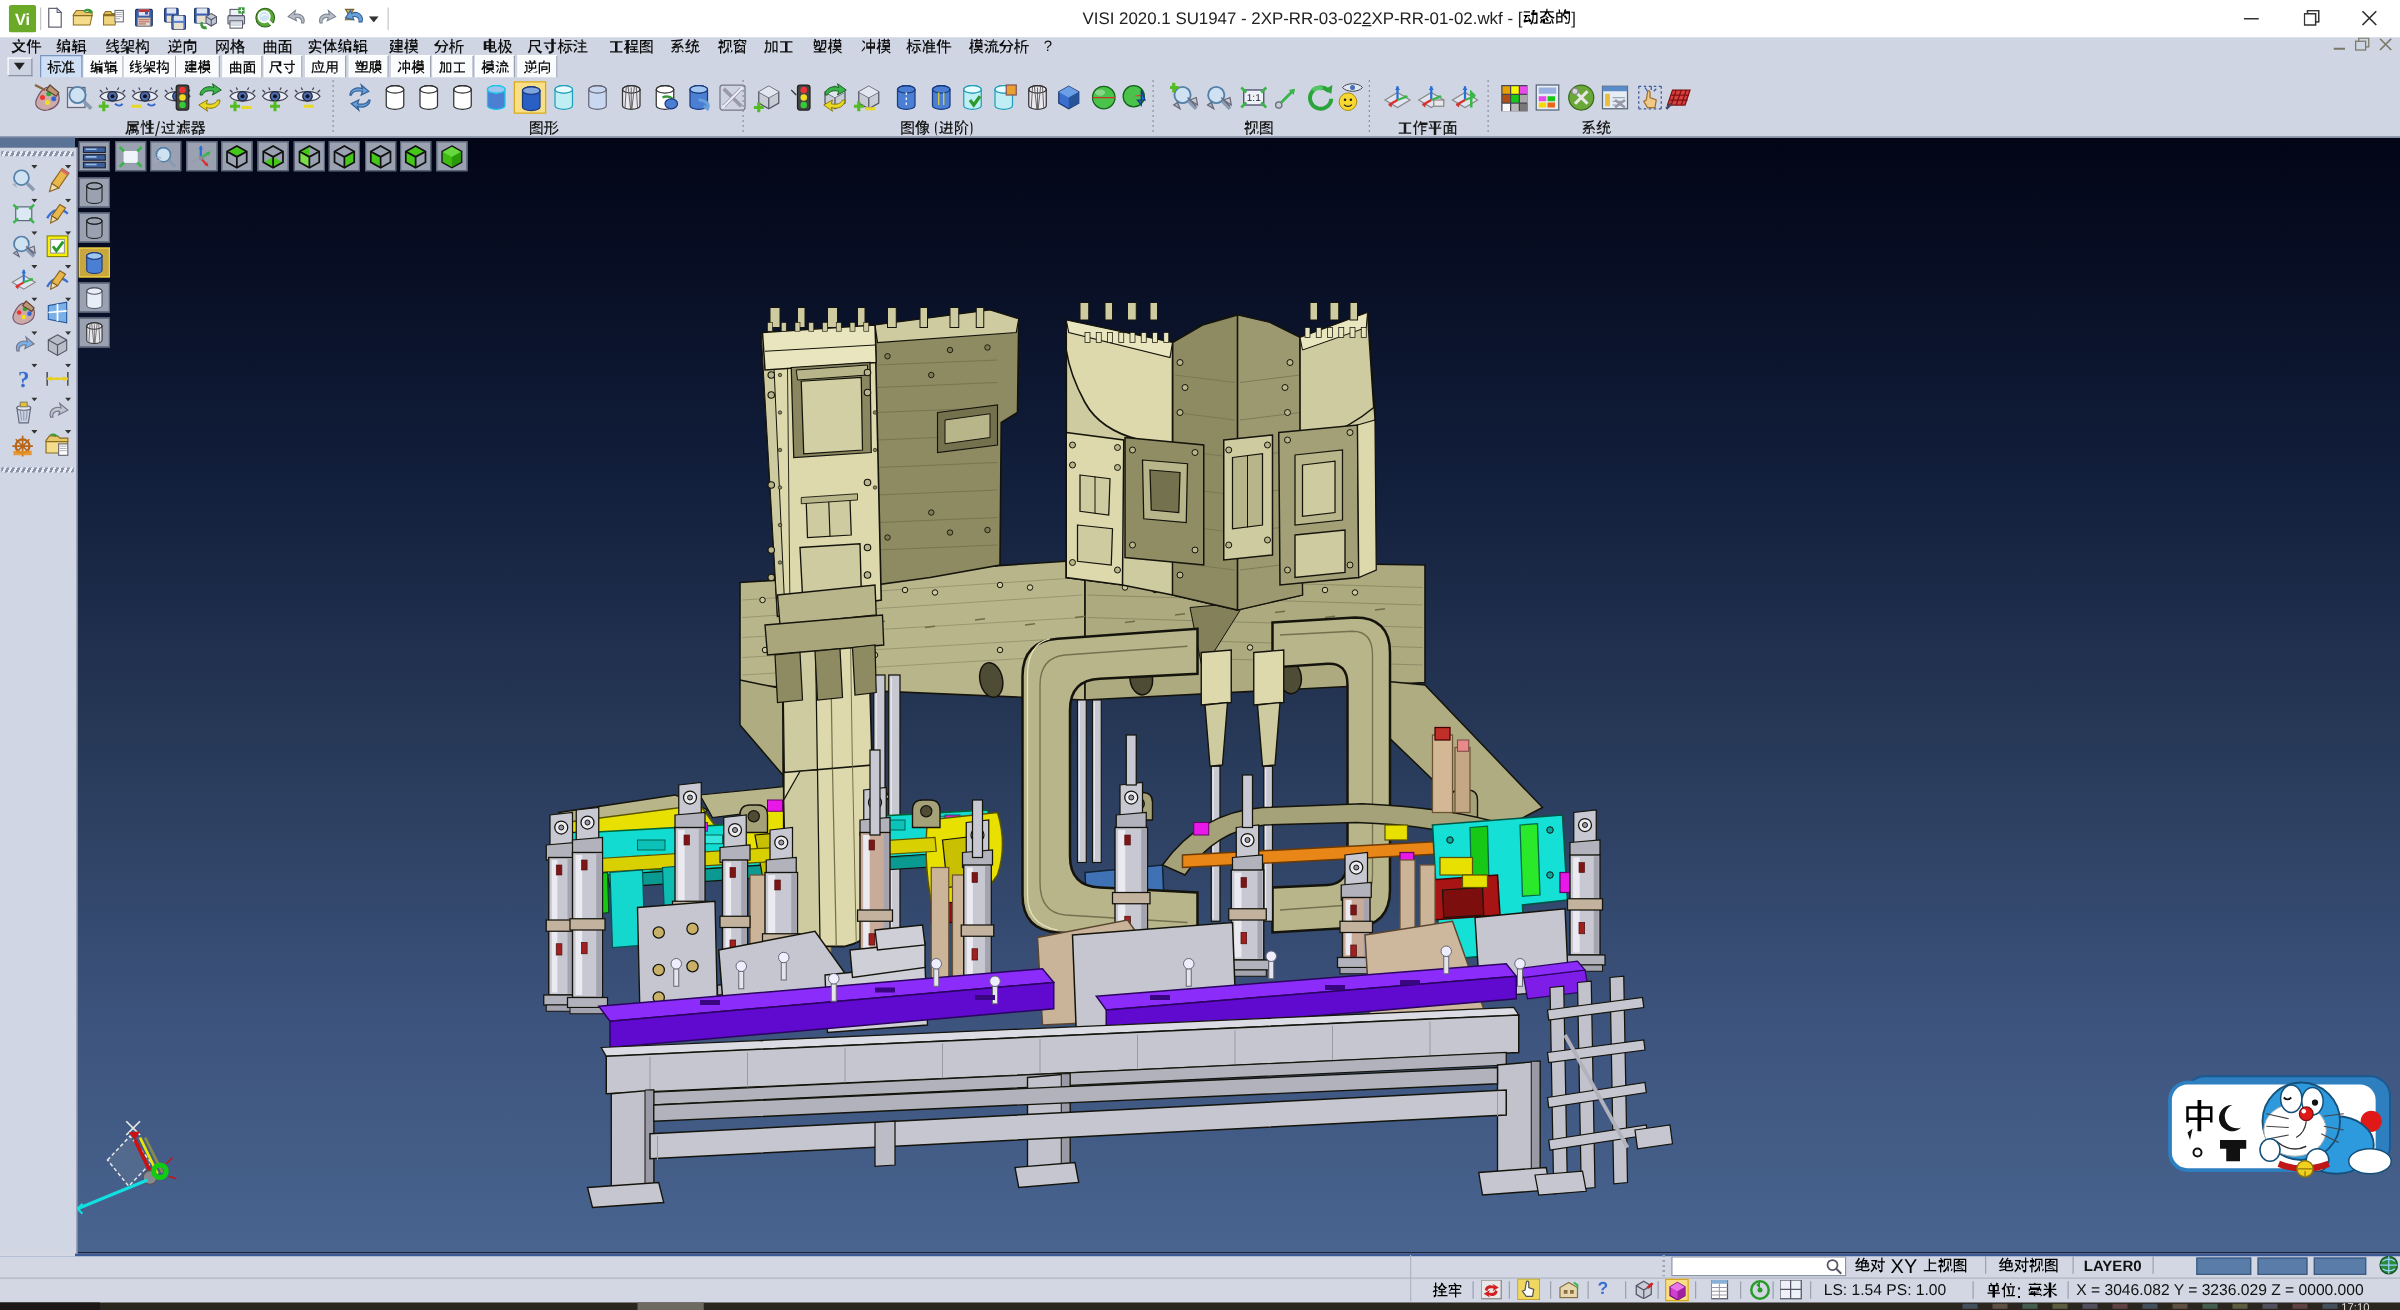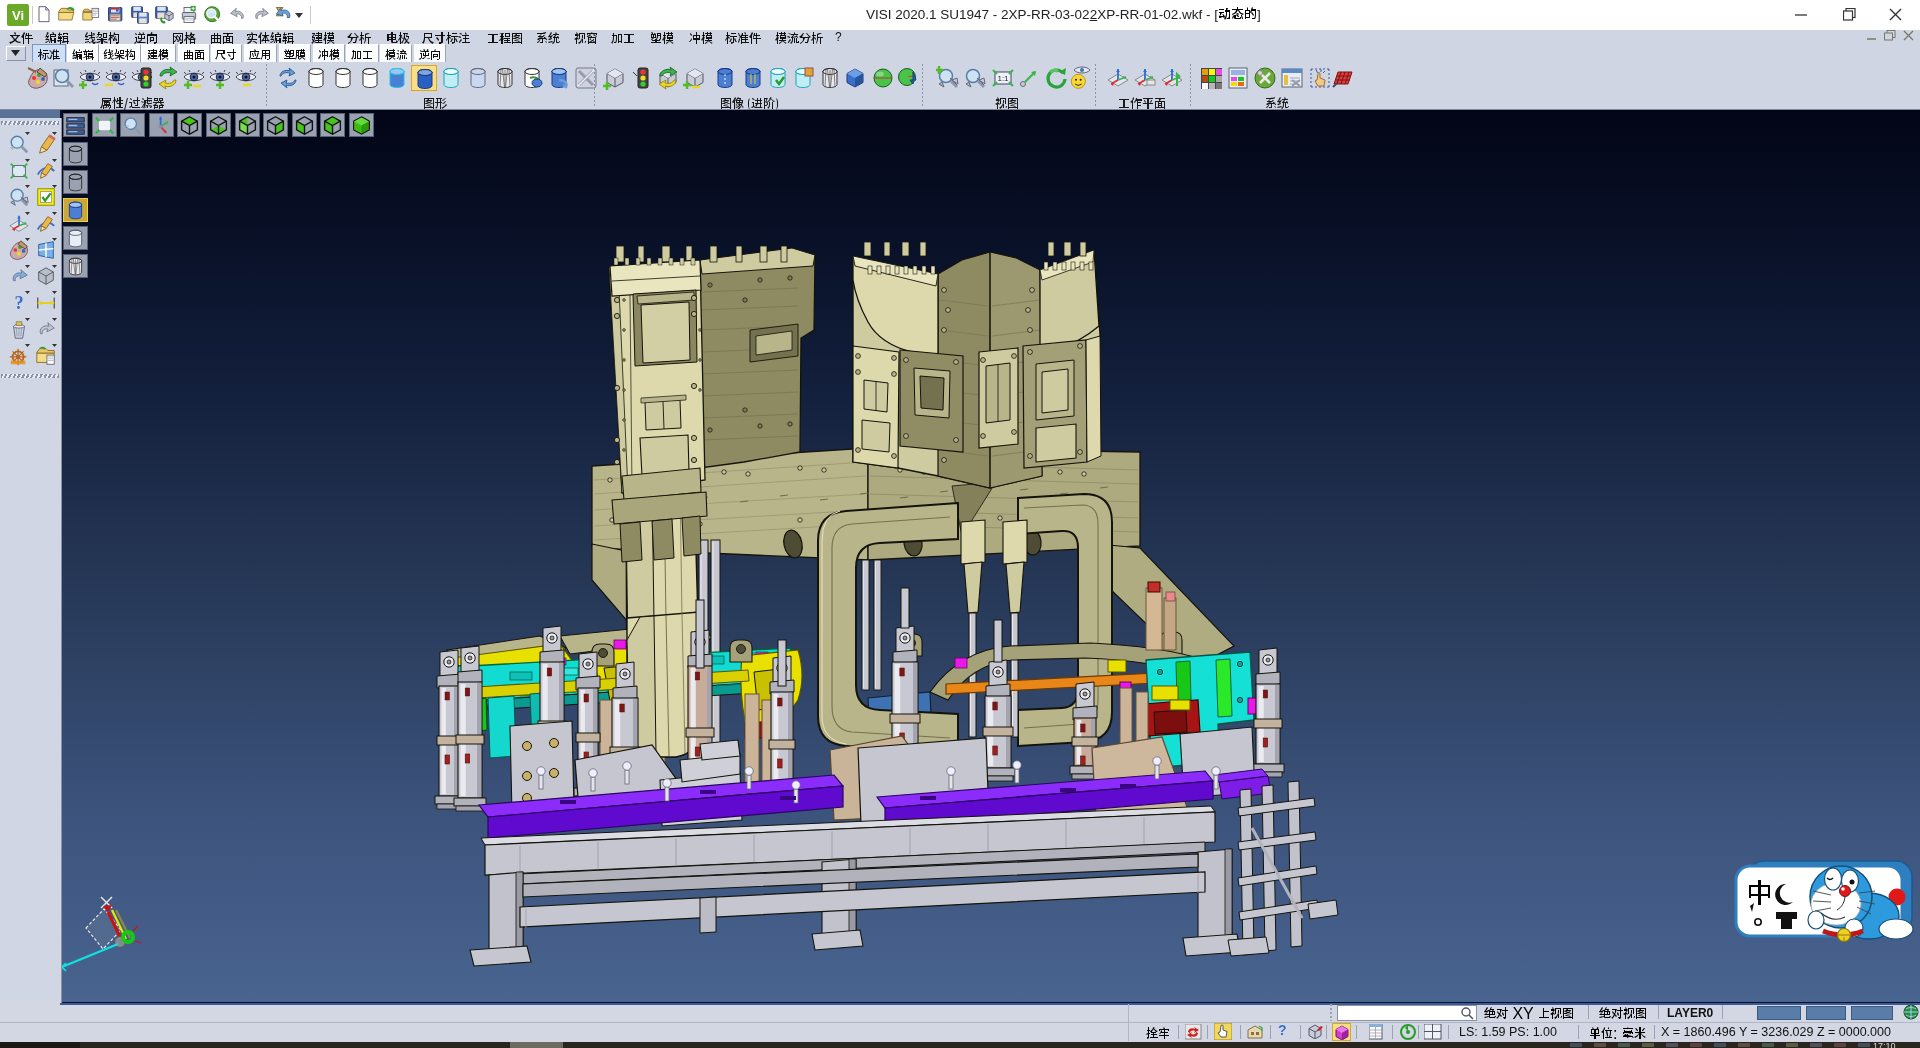--- a/index.html
+++ b/index.html
@@ -1455,29 +1455,29 @@
     <circle cx="8" cy="8" r="7" fill="none" stroke="#2a9a2a" stroke-width="2"></circle>
     <path d="M8 1l-3 3 3 3z" fill="#2a9a2a"></path>
     <circle cx="8" cy="8" r="2" fill="#2a9a2a"></circle>
   </svg>
 <div style="position:absolute;left:1418px;top:1025px;width:1px;height:14px;background:#9aa2b4;"></div>
 <svg style="position:absolute;left:1424px;top:1024px;" width="18" height="16" viewBox="0 0 18 16">
     <rect x="0" y="0" width="17" height="15" fill="#eef2f8" stroke="#556"></rect>
     <path d="M8.5 0v15M0 7.5h17" stroke="#556"></path>
   </svg>
 <div style="position:absolute;left:1448px;top:1025px;width:1px;height:14px;background:#9aa2b4;"></div>
-<div style="position:absolute;left:1459px;top:1025px;white-space:nowrap;font-size:12.5px;color:#111;">LS: 1.59 PS: 1.00</div>
+<div style="position:absolute;left:1459px;top:1025px;white-space:nowrap;font-size:12.5px;color:#111;">LS: 1.54 PS: 1.00</div>
 <div style="position:absolute;left:1578px;top:1025px;width:1px;height:14px;background:#9aa2b4;"></div>
 <div style="position:absolute;left:1589px;top:1025px;white-space:nowrap;"><span class="cjk"><svg width="24" height="15" viewBox="0 0 24 15" style="overflow:visible;">
         <path d="M3 5H5V6H3ZM7 5H9V6H7ZM3 3H5V5H3ZM7 3H9V5H7ZM8 0C8 1 8 2 7 2H4L5 2C5 2 4 1 4 0L3 1C3 1 4 2 4 2H2V7H5V8H1V9H5V12H7V9H11V8H7V7H10V2H9C9 2 9 1 10 1Z M16 3V4H23V3ZM17 4C17 6 18 8 18 10L19 9C19 8 19 6 18 4ZM19 1C19 1 19 2 19 2L20 2C20 2 20 1 20 0ZM16 10V11H23V10H21C22 8 22 6 22 4L21 4C21 6 21 8 20 10ZM15 0C15 2 14 4 12 5C13 5 13 6 13 6C13 6 14 6 14 5V12H15V3C16 3 16 2 16 1Z" fill="#000000"></path>
       </svg></span>: <span class="cjk"><svg width="24" height="15" viewBox="0 0 24 15" style="overflow:visible;">
         <path d="M1 5V7H2V6H10V7H11V5ZM3 3H9V4H3ZM2 3V5H10V3ZM5 1C5 1 5 1 5 1H1V2H11V1H7C7 1 6 1 6 0ZM9 6C7 7 5 7 2 7C2 7 3 7 3 8C3 8 4 8 5 7V8L1 8L2 9L5 9V9L1 9L1 10L5 10V10C5 11 5 11 7 11C7 11 10 11 10 11C11 11 11 11 12 10C11 10 11 10 11 10C11 10 10 11 10 11C9 11 8 11 7 11C6 11 6 10 6 10V10L11 10L11 9L6 9V9L10 8L10 8L6 8V7C7 7 8 7 9 7Z M22 1C21 2 20 3 20 4L21 4C21 4 22 3 23 1ZM13 2C14 2 15 4 15 4L16 4C16 3 15 2 14 1ZM17 0V5H13V6H17C16 8 14 9 12 10C13 10 13 11 13 11C15 10 16 9 17 7V12H19V7C20 8 21 10 23 11C23 11 23 10 24 10C22 9 20 8 19 6H23V5H19V0Z" fill="#000000"></path>
       </svg></span></div>
 <div style="position:absolute;left:1654px;top:1025px;width:1px;height:14px;background:#9aa2b4;"></div>
-<div style="position:absolute;left:1661px;top:1025px;white-space:nowrap;font-size:12.5px;color:#111;">X = 1860.496 Y = 3236.029 Z = 0000.000</div>
+<div style="position:absolute;left:1661px;top:1025px;white-space:nowrap;font-size:12.5px;color:#111;">X = 3046.082 Y = 3236.029 Z = 0000.000</div>
 <div style="position:absolute;left:0px;top:1042px;width:1920px;height:6px;background:#2b2520;"></div>
 <div style="position:absolute;left:510px;top:1042px;width:53px;height:6px;background:#6e6a62;"></div>
 <div style="position:absolute;left:0px;top:1042px;width:80px;height:6px;background:#1c1815;"></div>
 <div style="position:absolute;left:1570px;top:1043px;width:12px;height:4px;background:#4a5a6a;opacity:0.8;"></div>
 <div style="position:absolute;left:1594px;top:1043px;width:12px;height:4px;background:#6a5a4a;opacity:0.8;"></div>
 <div style="position:absolute;left:1618px;top:1043px;width:12px;height:4px;background:#4a6a5a;opacity:0.8;"></div>
 <div style="position:absolute;left:1642px;top:1043px;width:12px;height:4px;background:#6a6a4a;opacity:0.8;"></div>
 <div style="position:absolute;left:1666px;top:1043px;width:12px;height:4px;background:#5a5a6a;opacity:0.8;"></div>
 <div style="position:absolute;left:1690px;top:1043px;width:12px;height:4px;background:#6a4a4a;opacity:0.8;"></div>
 <div style="position:absolute;left:1714px;top:1043px;width:12px;height:4px;background:#4a5a6a;opacity:0.8;"></div>

